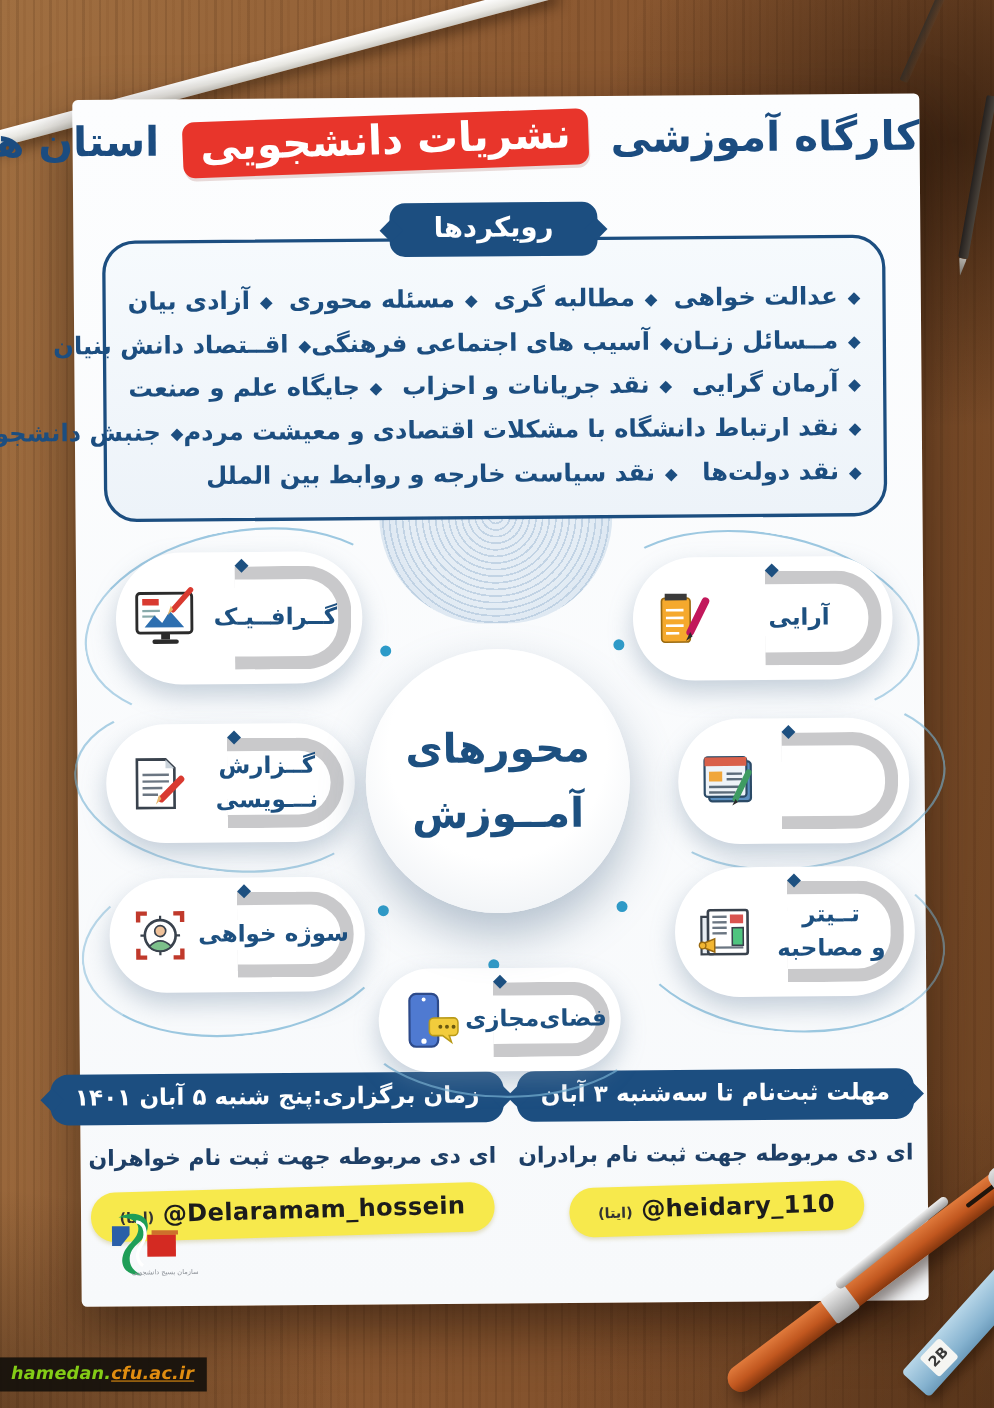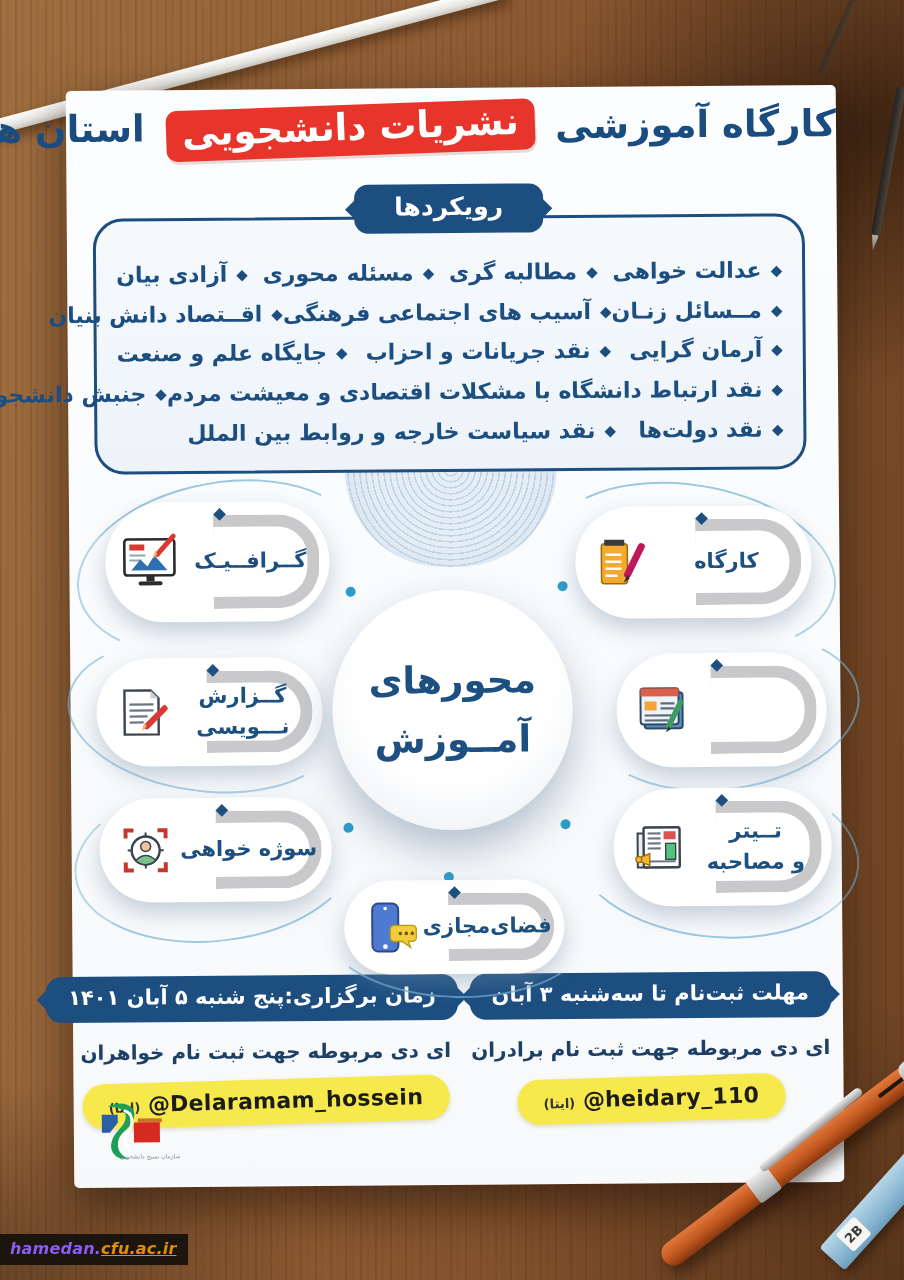--- a/index.html
+++ b/index.html
@@ -37,21 +37,21 @@
   .pen-slit{position:absolute;right:18px;top:9px;width:60px;height:4px;background:#20150c;border-radius:2px;}
   .pencil-2b{position:absolute;left:832px;top:1242px;width:180px;height:34px;z-index:5;
     transform:rotate(-48deg);transform-origin:left center;
     background:linear-gradient(180deg,#b7d6e8,#85b2cf 70%,#6d9cbc);border-radius:4px;
     box-shadow:0 6px 10px rgba(25,10,3,.45);}
   .pencil-2b .grade{position:absolute;left:20px;top:4px;width:26px;height:25px;background:#f5f5f2;
     border-radius:3px;transform:rotate(2deg);display:flex;align-items:center;justify-content:center;
     font-size:13px;font-weight:bold;color:#3a3a3a;}
   .watermark{position:absolute;left:0;top:1234px;z-index:6;background:rgba(22,17,12,.93);
     padding:5px 12px 7px 10px;font-style:italic;font-weight:bold;font-size:16px;letter-spacing:.2px;}
-  .watermark .wm-bold{color:#8b5cf6;}
+  .watermark .wm-bold{color:#84cc16;}
   .watermark .wm-rest{color:#e08d10;text-decoration:underline;}
   
   .paper{position:absolute;left:70px;top:88px;width:770px;height:1097px;z-index:2;
     background:linear-gradient(180deg,#fcfdfe,#f7f9fb);border-radius:5px;
     transform:rotate(-0.45deg);box-shadow:0 20px 50px rgba(20,10,4,.55);}
   
   .title{position:absolute;left:0;right:0;top:16px;text-align:center;direction:rtl;white-space:nowrap;
     color:#1b4c80;font-size:37px;font-weight:bold;}
   .title .hl{display:inline-block;background:#e8352b;color:#fff;padding:1px 16px 7px;margin:0 8px;
     border-radius:11px;transform:rotate(-1.6deg);box-shadow:1px 3px 0 rgba(120,20,10,.15);}
@@ -269,21 +269,21 @@
             <rect x="13" y="7" width="20" height="6" fill="#3a3a3a"></rect>
             <line x1="14" y1="22" x2="30" y2="22" stroke="#fff" stroke-width="2.4"></line>
             <line x1="14" y1="29" x2="30" y2="29" stroke="#fff" stroke-width="2.4"></line>
             <line x1="14" y1="36" x2="30" y2="36" stroke="#fff" stroke-width="2.4"></line>
             <line x1="14" y1="43" x2="26" y2="43" stroke="#fff" stroke-width="2.4"></line>
             <line x1="50" y1="14" x2="36" y2="42" stroke="#c2185b" stroke-width="7" stroke-linecap="round"></line>
             <path d="M36 42 L32 50 L38 46 Z" fill="#2b2b2b"></path>
           </svg>
       </div>
       <div class="blabel">
-        <div>کارگاه</div>
+        <div>آرایی</div>
       </div>
     </div>
 
     <div class="bubble b3">
       <div class="ring"></div>
       <div class="bicon">
         <svg viewBox="0 0 60 60">
             <path d="M12 8 h26 l8 8 v36 h-34 z" fill="#fff" stroke="#39424d" stroke-width="2.4"></path>
             <path d="M38 8 v8 h8 z" fill="#c9d2da"></path>
             <line x1="17" y1="22" x2="41" y2="22" stroke="#6b7682" stroke-width="2.2"></line>

